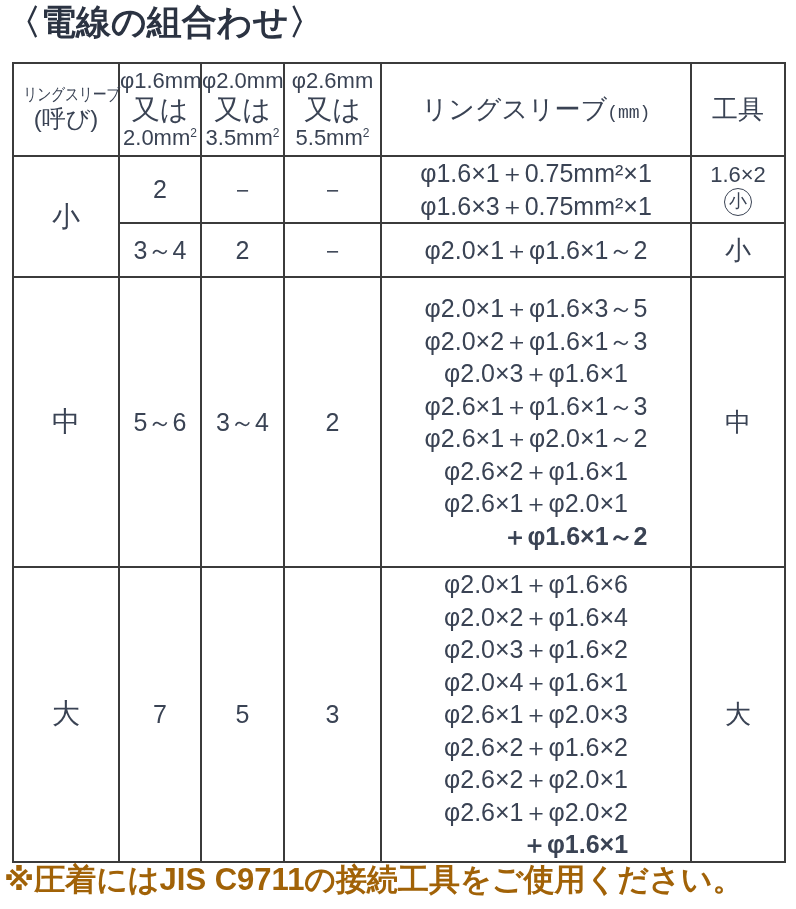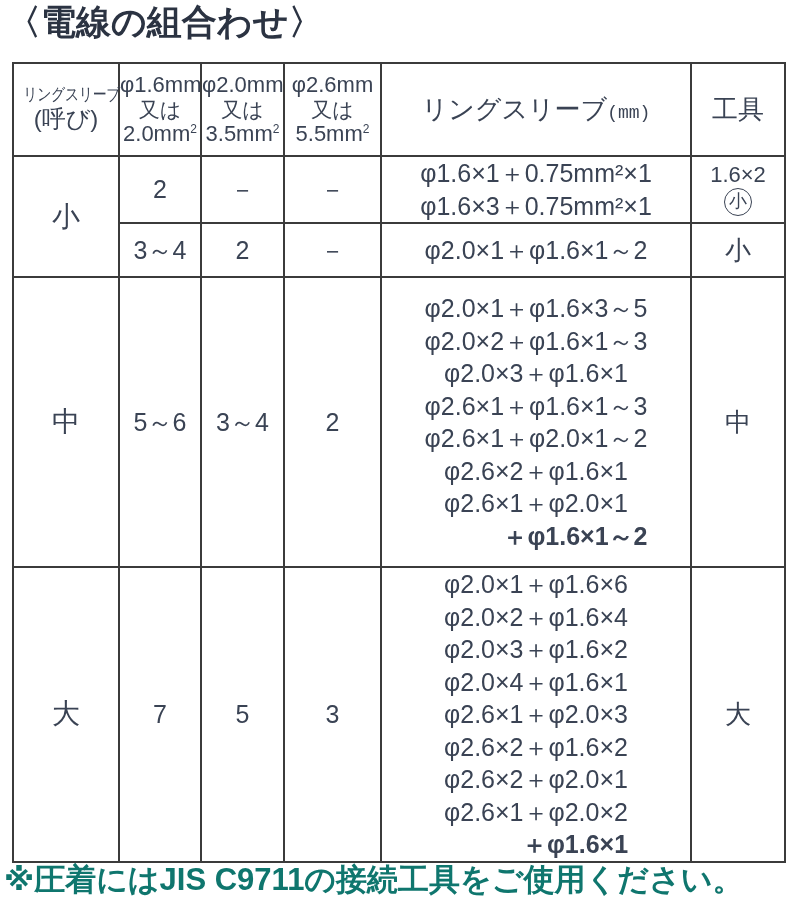--- a/index.html
+++ b/index.html
@@ -83,21 +83,21 @@
   .hdr-ring .ring-yobi {
     display: block;
     font-size: 24px;
   }
   .hdr-dia {
     font-size: 22px;
     line-height: 1.14;
   }
   .hdr-dia .ln { display: block; white-space: nowrap; }
   .hdr-dia .ln-1 { font-size: 22px; }
-  .hdr-dia .ln-2 { font-size: 21px; }
+  .hdr-dia .ln-2 { font-size: 28px; }
   .hdr-dia .ln-3 { font-size: 22px; }
   sup.sq { font-size: 12px; vertical-align: super; }
   .hdr-mixed { font-size: 26px; }
   .hdr-mixed .paren-mm { font-size: 18px; font-family: Liberation Mono, monospace; }
   .hdr-tool { font-size: 26px; }
 
   
   .cell-label {
     font-size: 28px;
   }
@@ -140,21 +140,21 @@
   .r-mid     { height: 290px; }
   .r-big     { height: 293px; }
 
   
   .footnote {
     position: absolute;
     left: 4px;
     top: 858px;
     font-size: 31px;
     font-weight: bold;
-    color: #0f766e;
+    color: #a16207;
     white-space: nowrap;
     line-height: 44px;
   }
 </style>
 </head>
 <body>
 
 <div class="page">
 
   <div class="title">〈電線の組合わせ〉</div>

